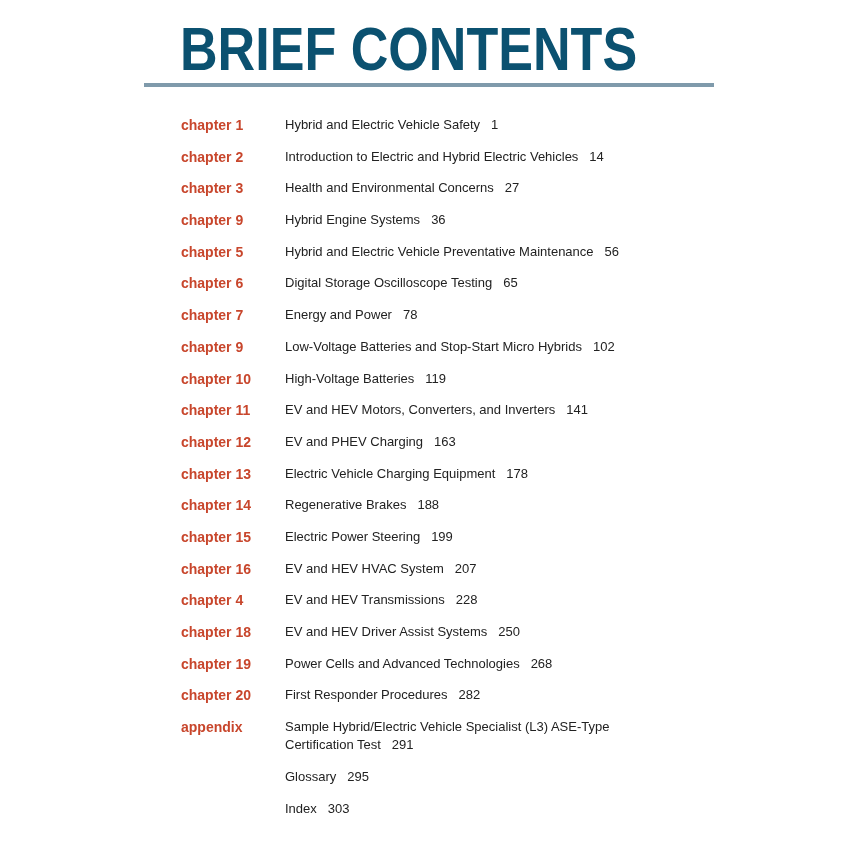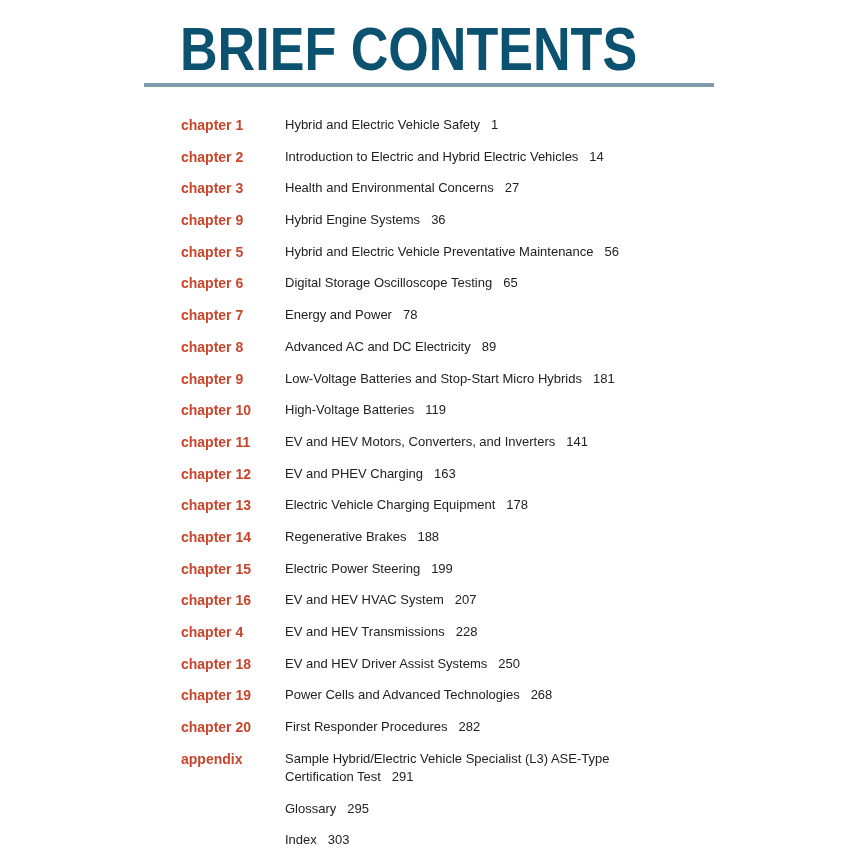--- a/index.html
+++ b/index.html
@@ -46,26 +46,22 @@
     </div>
   <div class="row">
       <span class="label">chapter 6</span>
       <span class="entry"><span>Digital Storage Oscilloscope Testing</span><span class="page">65</span></span>
     </div>
   <div class="row">
       <span class="label">chapter 7</span>
       <span class="entry"><span>Energy and Power</span><span class="page">78</span></span>
     </div>
   <div class="row">
-      <span class="label">chapter 8</span>
-      <span class="entry"><span>Advanced AC and DC Electricity</span><span class="page">89</span></span>
-    </div>
-  <div class="row">
       <span class="label">chapter 9</span>
-      <span class="entry"><span>Low-Voltage Batteries and Stop-Start Micro Hybrids</span><span class="page">181</span></span>
+      <span class="entry"><span>Low-Voltage Batteries and Stop-Start Micro Hybrids</span><span class="page">102</span></span>
     </div>
   <div class="row">
       <span class="label">chapter 10</span>
       <span class="entry"><span>High-Voltage Batteries</span><span class="page">119</span></span>
     </div>
   <div class="row">
       <span class="label">chapter 11</span>
       <span class="entry"><span>EV and HEV Motors, Converters, and Inverters</span><span class="page">141</span></span>
     </div>
   <div class="row">

